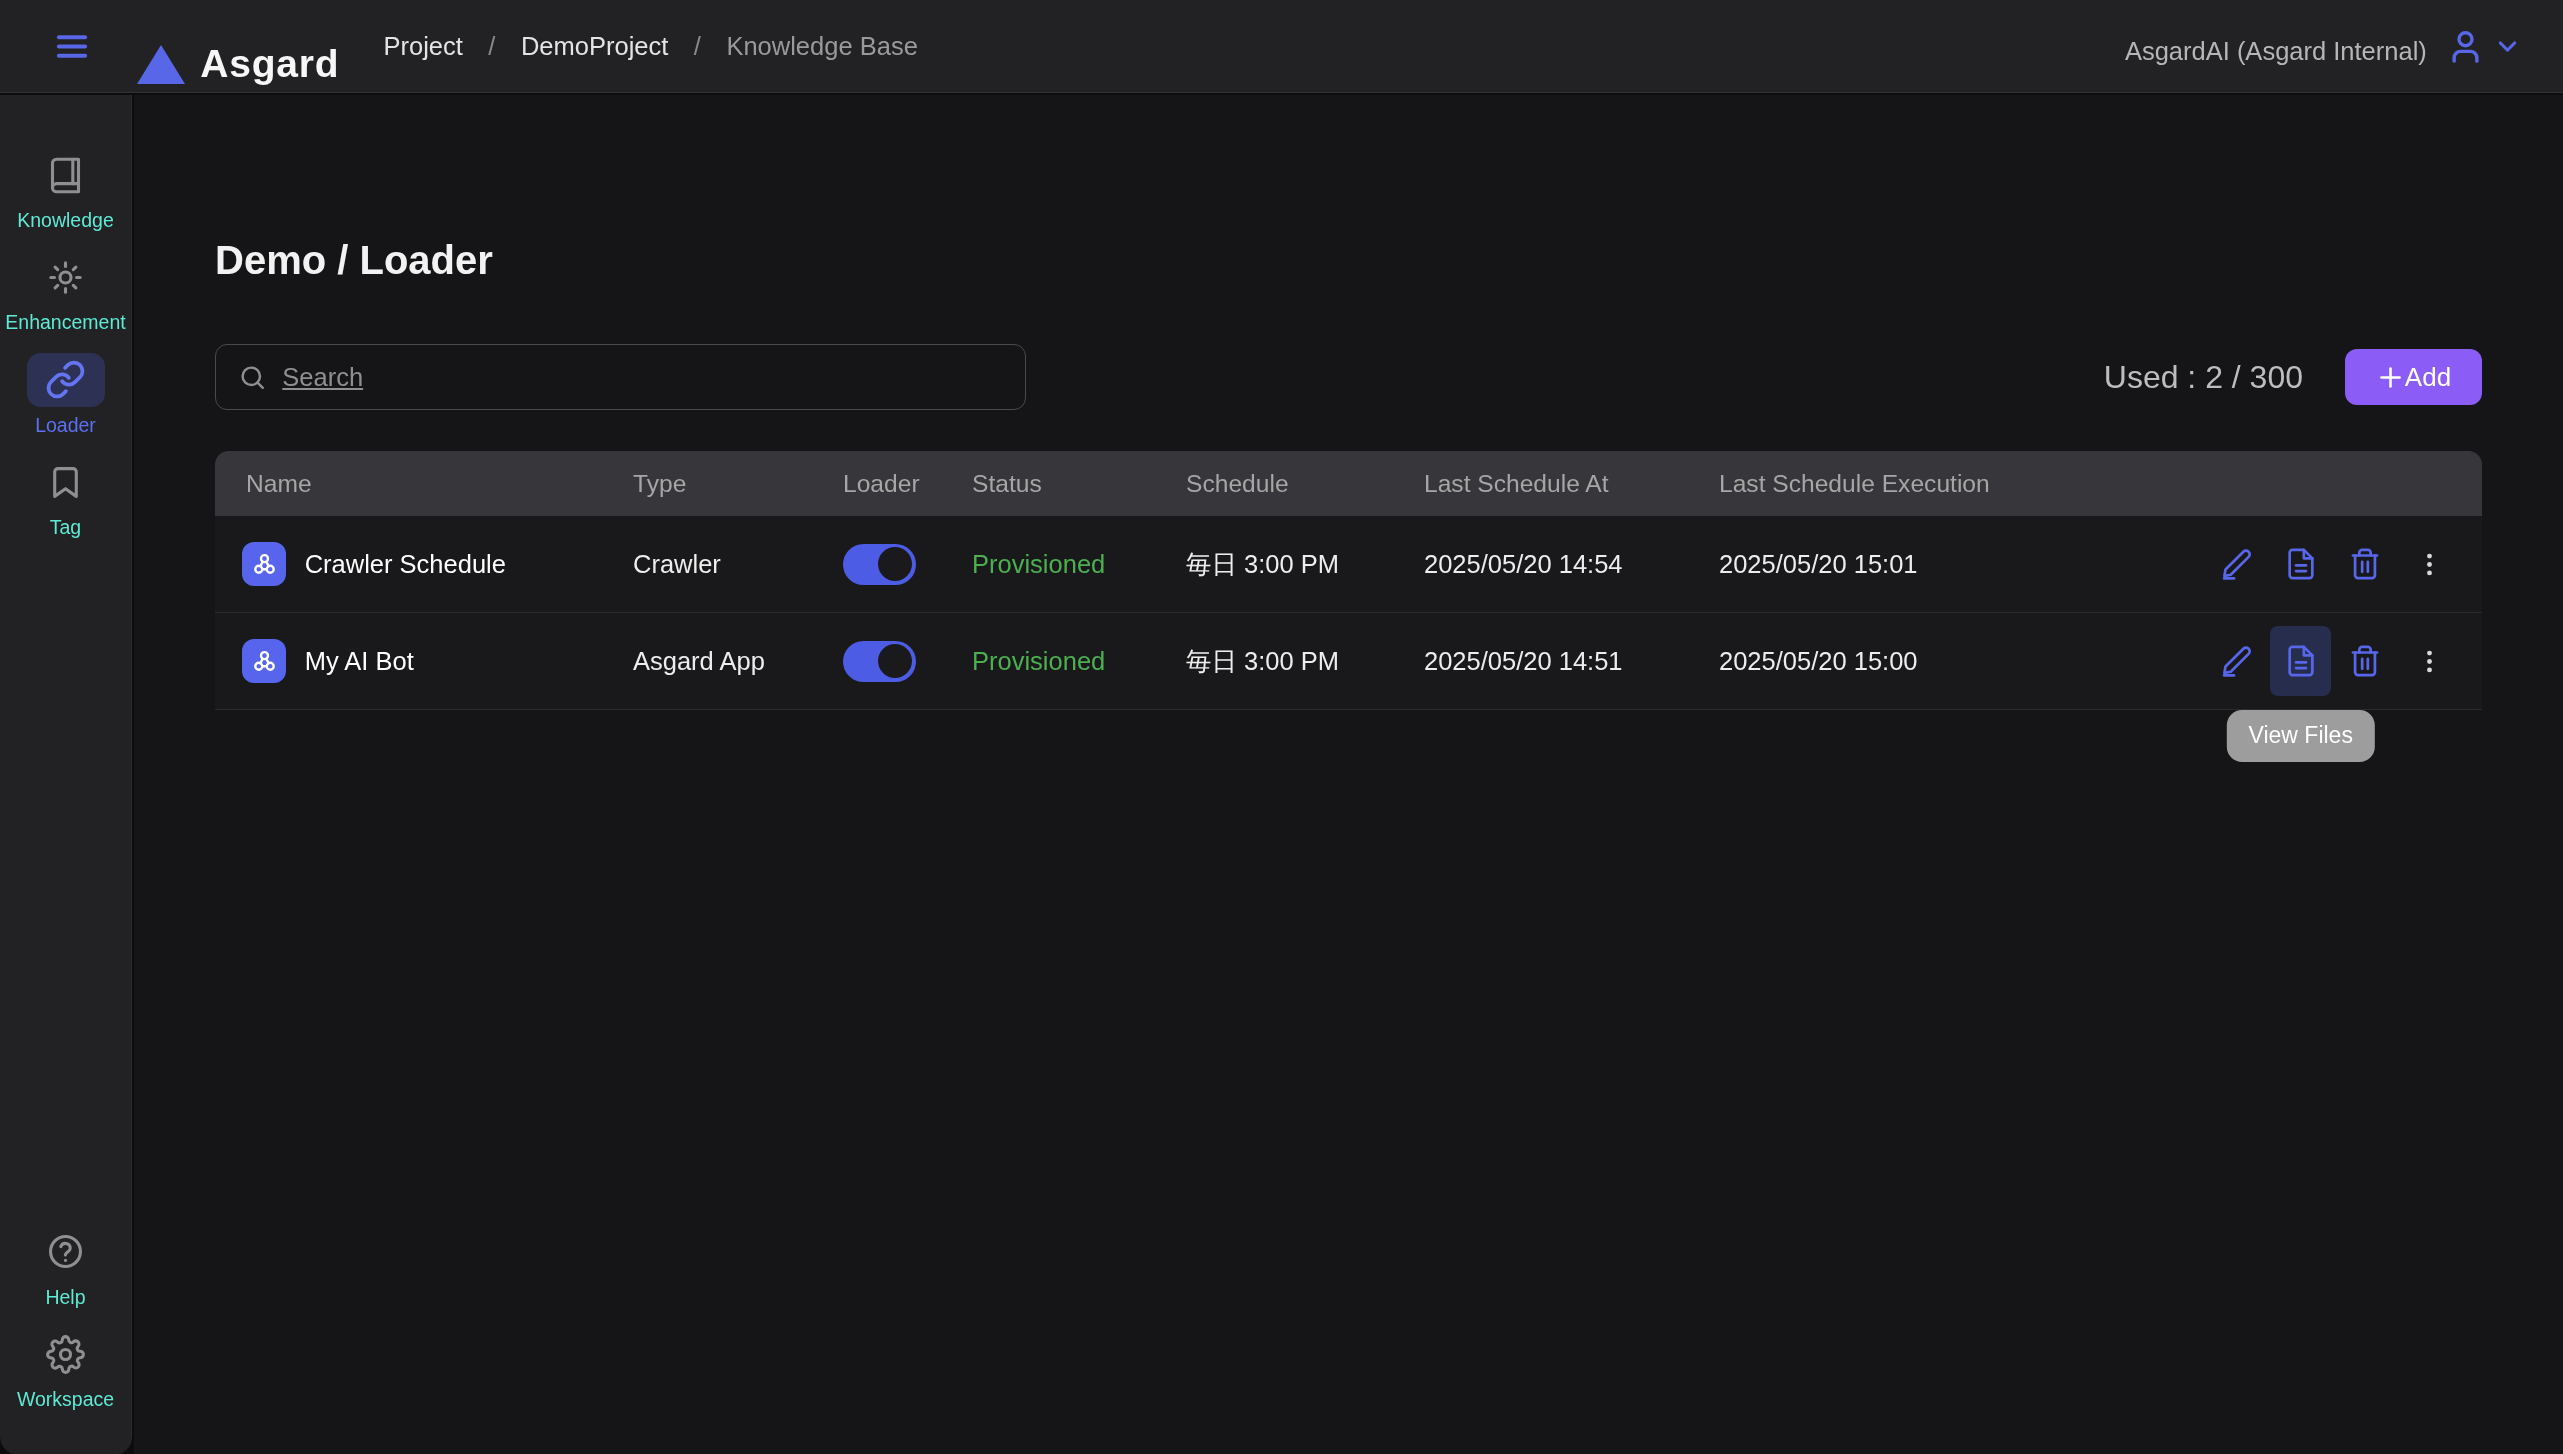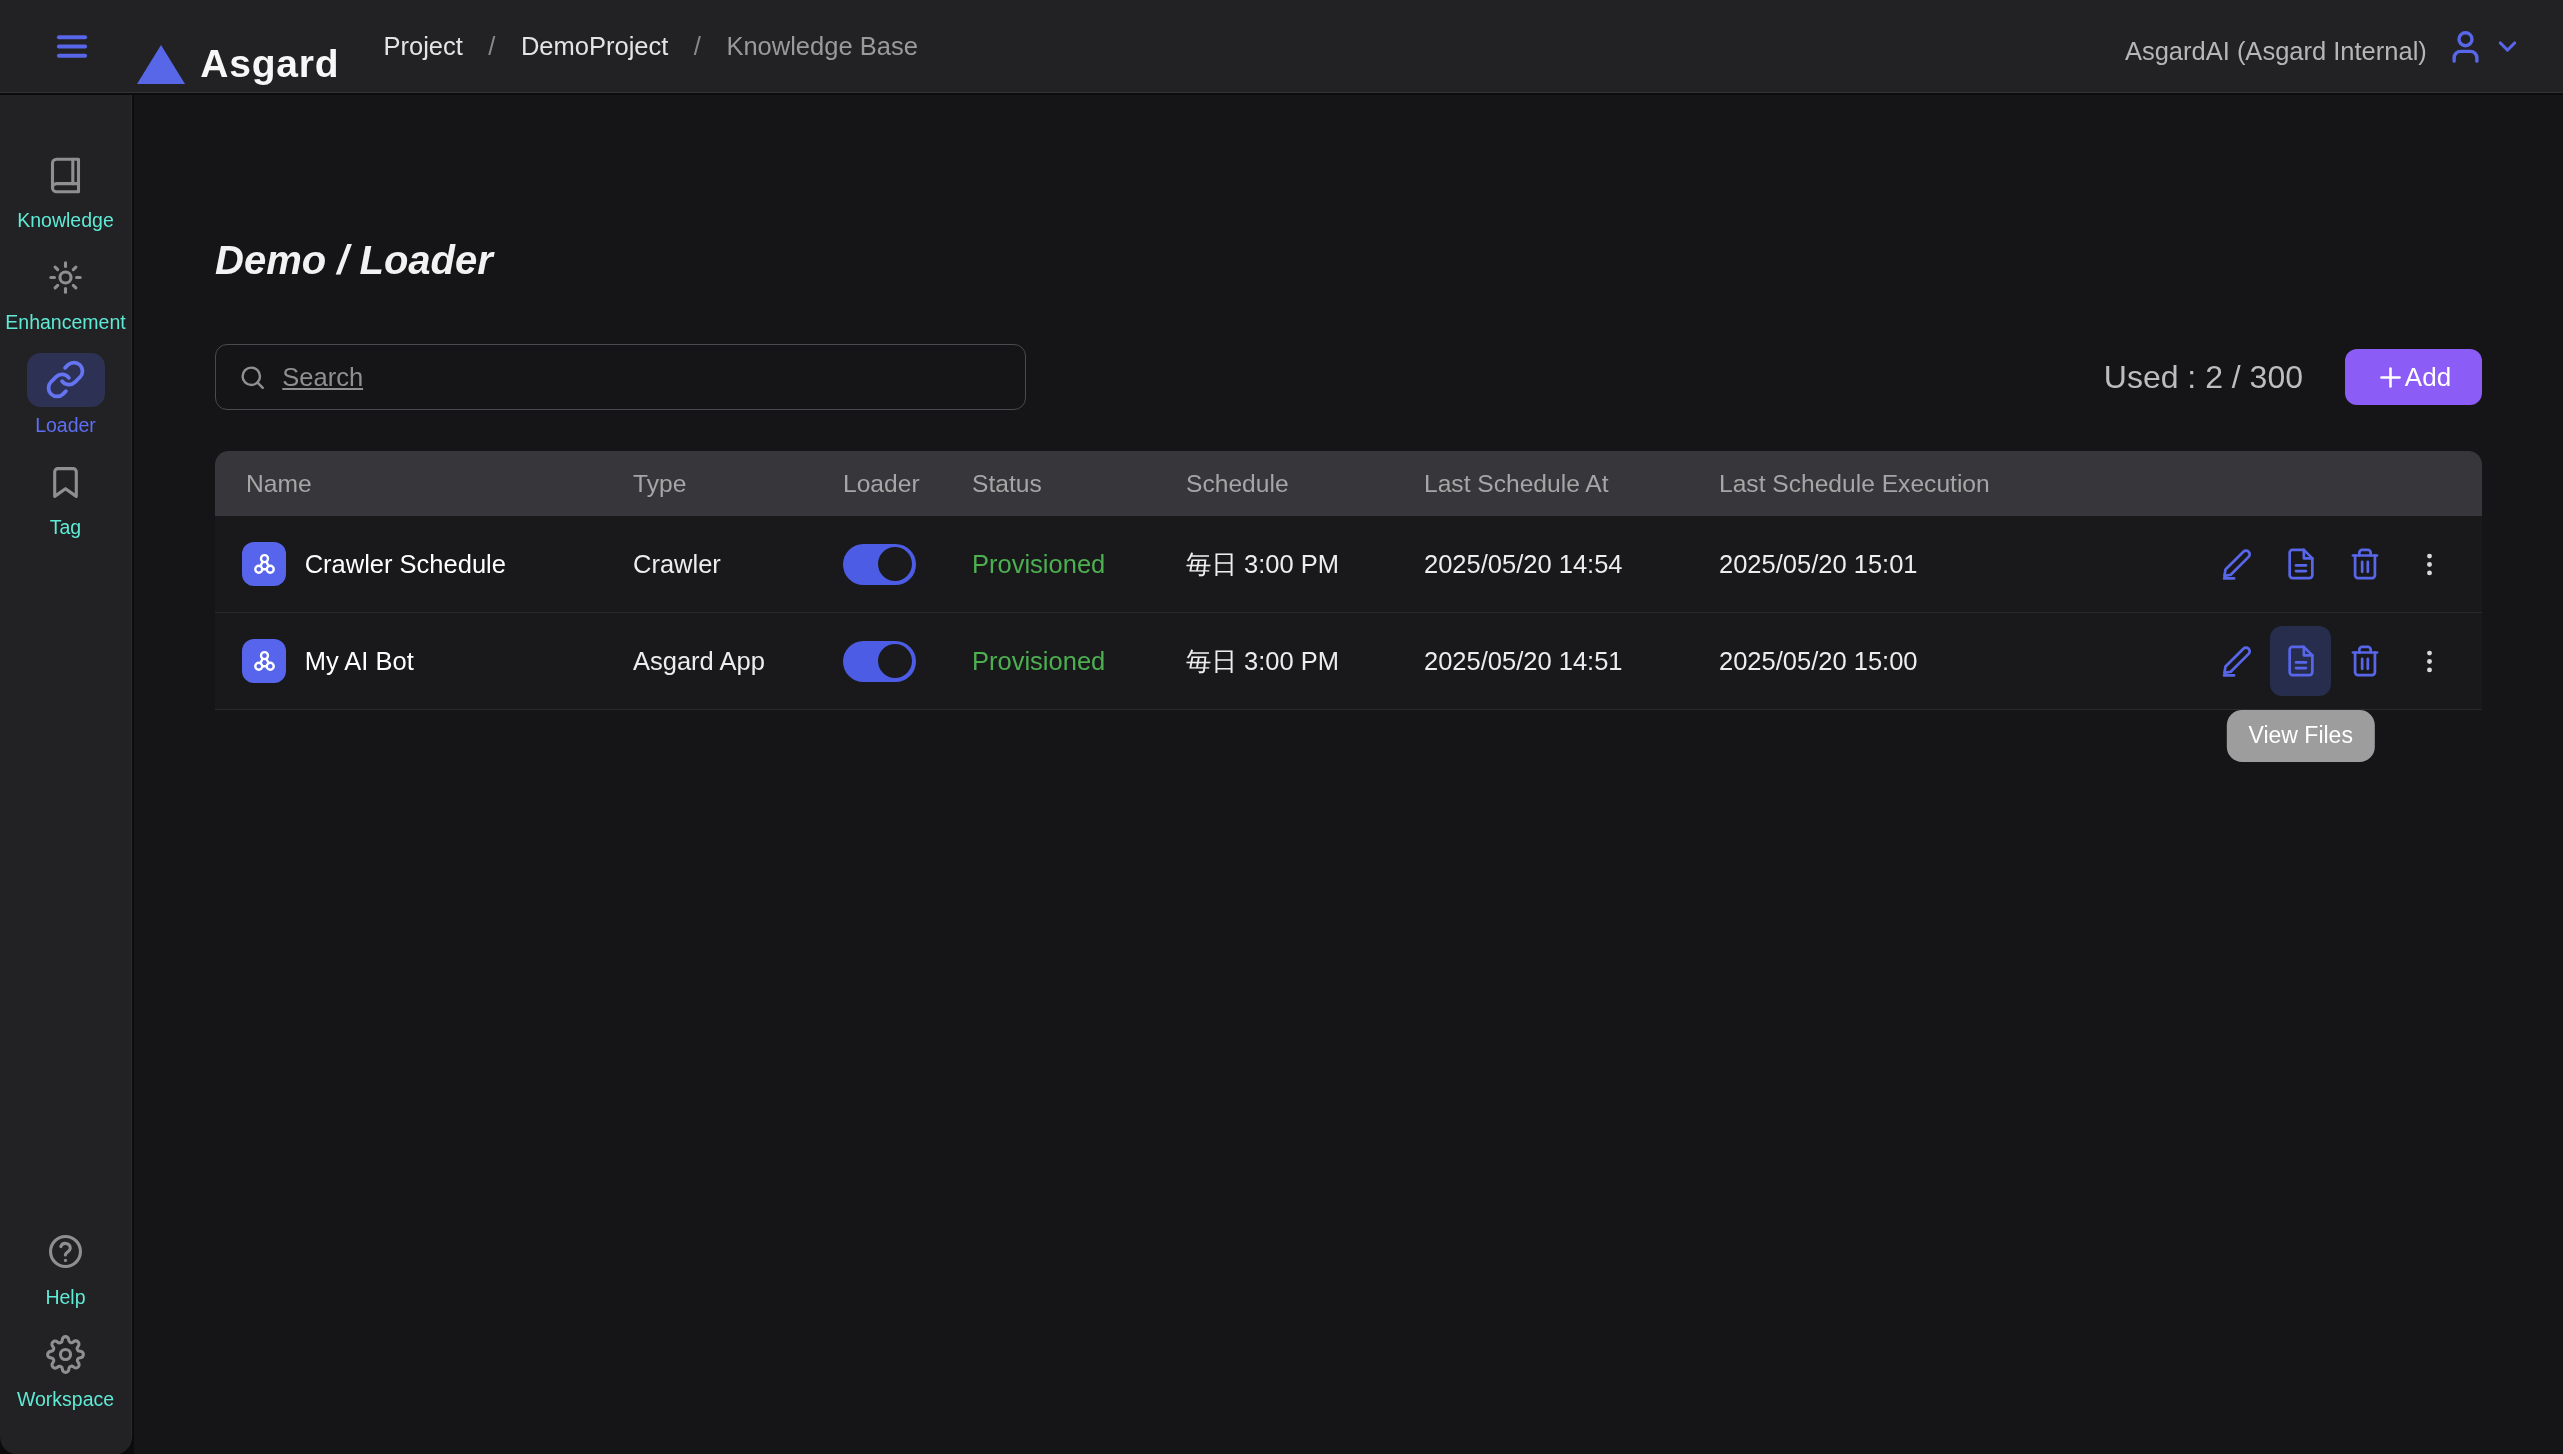--- a/index.html
+++ b/index.html
@@ -30,21 +30,21 @@
     margin-bottom:18.7px; cursor:pointer; }
   .nav-icon-box { width:78px; height:54px; display:flex; align-items:center; justify-content:center;
     border-radius:13.6px; color:#8f8f8f; }
   .nav-item.active .nav-icon-box { background:#2d3254; color:#6474f3; }
   .nav-label { font-size:19.5px; color:#5eead4; }
   .nav-item.active .nav-label { color:#5d6ff2; }
   .sidebar-footer { margin-top:auto; display:flex; flex-direction:column; align-items:center; }
 
   
   .content { position:absolute; top:95px; left:134px; right:0; bottom:0; background:#151517; }
-  .page-title { position:absolute; left:81px; top:143px; font-size:40px; font-weight:bold; color:#f2f2f2;font-style:italic; }
+  .page-title { position:absolute; left:81px; top:143px; font-size:40px; font-weight:bold; color:#f2f2f2; }
 
   .toolbar { position:absolute; left:81px; right:81px; top:249px; height:66px; display:flex; align-items:center; }
   .search-box { width:811px; height:66px; border:1.7px solid #4a4a4e; border-radius:12px;
     display:flex; align-items:center; gap:15.3px; padding:0 22px; color:#8f8f8f;text-decoration:underline; }
   .search-box input { flex:1; background:transparent; border:none; outline:none; font-size:25.5px;
     color:#dddddd; font-family:"Liberation Sans", sans-serif; }
   .search-box input::placeholder { color:#8f8f8f; }
   .toolbar-spacer { flex:1; }
   .usage { font-size:32px; color:#bdbdbd; }
   .add-btn { margin-left:42px; width:137px; height:56px; background:#8b5cf6; border:none; border-radius:12px;
@@ -61,21 +61,21 @@
   .app-icon { width:44px; height:44px; min-width:44px; border-radius:12px; background:#5665ec;
     display:flex; align-items:center; justify-content:center; color:#ffffff; }
   .row-name { color:#ffffff; cursor:pointer; }
   .status-text { color:#4caf50; }
   .toggle { position:relative; width:73px; height:41px; border-radius:20.4px; background:#4c5ce4; cursor:pointer; }
   .toggle .knob { position:absolute; top:3.4px; right:4.2px; width:34px; height:34px; border-radius:50%; background:#1a1a1c; }
   .actions-cell { display:flex; justify-content:flex-end; align-items:center; gap:3.4px; padding-right:22px; }
   .action-btn { position:relative; width:61px; height:70px; display:flex; align-items:center; justify-content:center;
     border-radius:12px; color:#5866ea; cursor:pointer; background:transparent; border:none; }
   .action-btn.more { color:#d8d8d8; }
-  .action-btn.highlight { background:#272d4d; }
+  .action-btn.highlight { background:#272d4d;border-radius:8px; }
   .tooltip { position:absolute; top:calc(100% + 13.6px); left:50%; transform:translateX(-50%);
     background:#9d9d9e; color:#ffffff; font-size:23px; padding:12.7px 22px; border-radius:15.3px; white-space:nowrap; }
 
   svg { display:block; }
 </style>
 </head>
 <body>
 
 <div class="app">
 

